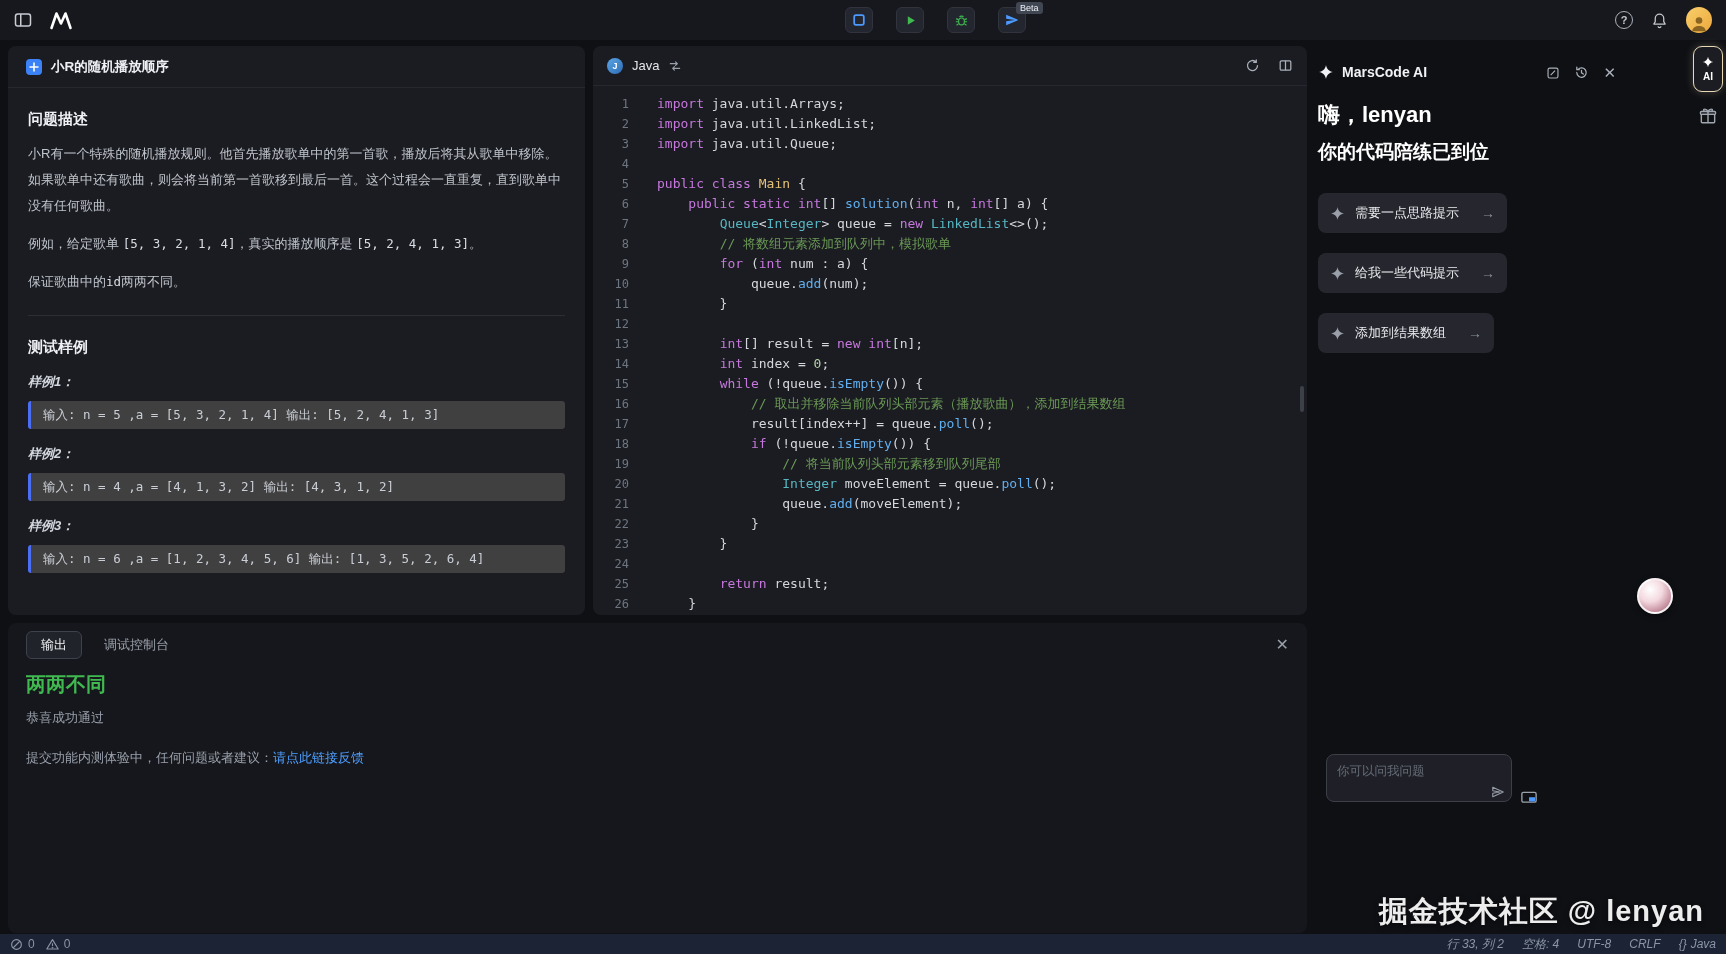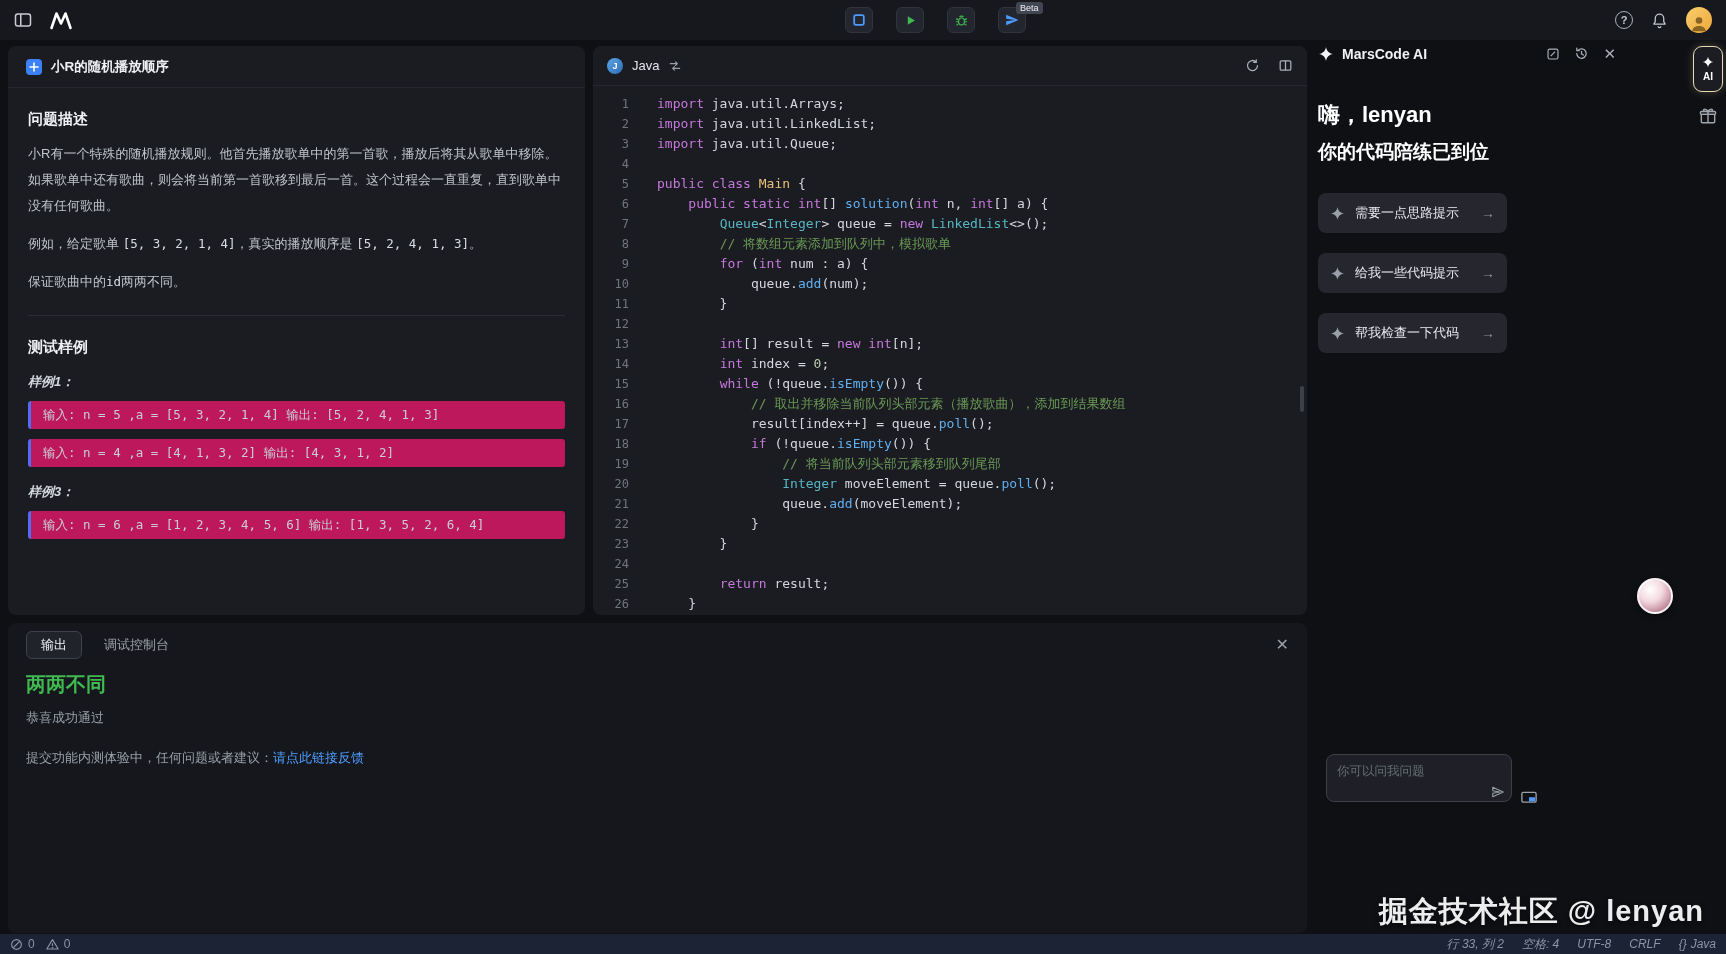--- a/index.html
+++ b/index.html
@@ -35,21 +35,21 @@
                 border-radius:8px; overflow:hidden; }
   .lp-header { height:42px; display:flex; align-items:center; gap:9px; padding:17px 18px; border-bottom:1px solid #26272f; }
   .lp-icon { width:16px; height:16px; border-radius:4px; background:#3b82f6; flex:none; }
   .lp-title { font-size:13.5px; font-weight:700; color:#eef0f4; }
   .lp-body { padding:0 20px 20px; }
   .section-h { font-size:15px; font-weight:700; color:#eef0f4; margin-top:22px; }
   .desc { font-size:13px; line-height:26px; color:#bfc4cc; margin-top:12px; }
   .inline-code { font-family:"DejaVu Sans Mono","Liberation Mono",monospace; font-size:12.5px; color:#d8dce3; }
   .divider { border:none; border-top:1px solid #2c2d35; margin:20px 0 0; }
   .sample-label { font-size:13px; font-style:italic; font-weight:700; color:#d3d7de; margin-top:16px; }
-  .sample-block { background:#be185d; border-left:3px solid #4c6ef5; border-radius:3px; padding:5px 12px;
+  .sample-block { background:#404040; border-left:3px solid #4c6ef5; border-radius:3px; padding:5px 12px;
                   font-family:"DejaVu Sans Mono","Liberation Mono",monospace; font-size:12.5px; line-height:18px;
                   color:#c9cdd5; margin-top:10px; white-space:nowrap; overflow:hidden; }
 
   
   .editor-panel { position:absolute; left:593px; top:46px; width:714px; height:569px; background:#1b1c22;
                   border-radius:8px; overflow:hidden; }
   .ed-tabbar { height:40px; border-bottom:1px solid #26272f; display:flex; align-items:center; padding:0 14px; gap:9px; }
   .java-badge { width:16px; height:16px; border-radius:50%; background:linear-gradient(135deg,#5ba7e6,#2d6bb4);
                 color:#fff; font-size:9px; font-weight:700; display:flex; align-items:center; justify-content:center; }
   .ed-tab-label { font-size:13px; color:#e3e6eb; }
@@ -70,21 +70,21 @@
   .tab-debug { margin-left:22px; font-size:13px; color:#9aa0aa; cursor:pointer; }
   .cs-close { margin-left:auto; color:#9aa0aa; font-size:16px; line-height:16px; cursor:pointer; }
   .cs-body { padding:0 18px; }
   .result-title { color:#3fb950; font-size:20px; font-weight:600; margin-top:4px; }
   .result-sub { color:#99a0ab; font-size:13px; margin-top:11px; }
   .feedback { color:#99a0ab; font-size:13px; margin-top:22px; }
   .feedback-link { color:#4d9eff; cursor:pointer; text-decoration:none; }
 
   
   .ai-panel { position:absolute; left:1318px; top:46px; width:298px; height:887px; }
-  .ai-header { height:34px; display:flex; align-items:flex-start; gap:8px; }
+  .ai-header { height:34px; display:flex; align-items:flex-end; gap:8px; }
   .ai-title { font-size:14px; font-weight:700; color:#f0f2f6; }
   .ai-hicons { margin-left:auto; display:flex; align-items:center; gap:14px; }
   .ai-close { color:#aab0ba; font-size:15px; line-height:14px; cursor:pointer; }
   .greet1 { font-size:22px; font-weight:700; color:#ffffff; margin-top:20px; }
   .greet2 { font-size:19px; font-weight:700; color:#ffffff; margin-top:9px; }
   .chips { margin-top:28px; display:flex; flex-direction:column; align-items:flex-start; gap:20px; }
   .chip { display:inline-flex; align-items:center; height:40px; background:#26272e; border-radius:8px;
           padding:0 12px; gap:10px; cursor:pointer; }
   .chip .lbl { font-size:13px; color:#e9ebef; }
   .chip .arr { color:#8a919c; font-size:14px; margin-left:12px; }
@@ -200,20 +200,21 @@
     <p class="desc"><span>例如，给定歌单 </span><span class="inline-code">[5, 3, 2, 1, 4]</span><span>，真实的播放顺序是 </span><span class="inline-code">[5, 2, 4, 1, 3]</span><span>。</span></p>
     <p class="desc"><span>保证歌曲中的</span><span class="inline-code">id</span><span>两两不同。</span></p>
     <hr class="divider">
     <h2 class="section-h">测试样例</h2>
 
     <div>
       <div class="sample-label">样例1：</div>
       <div class="sample-block">输入: n = 5 ,a = [5, 3, 2, 1, 4] 输出: [5, 2, 4, 1, 3]</div>
     </div>
     <div>
+      <div class="sample-label">样例2：</div>
       <div class="sample-block">输入: n = 4 ,a = [4, 1, 3, 2] 输出: [4, 3, 1, 2]</div>
     </div>
     <div>
       <div class="sample-label">样例3：</div>
       <div class="sample-block">输入: n = 6 ,a = [1, 2, 3, 4, 5, 6] 输出: [1, 3, 5, 2, 6, 4]</div>
     </div>
   </div>
 </section>
 
 <section class="editor-panel">
@@ -322,21 +323,21 @@
       <svg width="15" height="15" fill="#9aa0aa">
           <use href="#spark"></use>
         </svg>
       <span class="lbl">给我一些代码提示</span>
       <span class="arr">→</span>
     </div>
     <div class="chip">
       <svg width="15" height="15" fill="#9aa0aa">
           <use href="#spark"></use>
         </svg>
-      <span class="lbl">帮我检查一下代码</span>
+      <span class="lbl">添加到结果数组</span>
       <span class="arr">→</span>
     </div>
   </div>
 
   <div class="ai-input-row">
     <span class="ai-input-wrap">
       <textarea class="ai-input" placeholder="你可以问我问题" style=""></textarea>
       <span class="send-icon">
         <svg width="14" height="14" viewBox="0 0 24 24" fill="none" stroke="#9aa0aa" stroke-width="1.8" stroke-linejoin="round">
           <path d="M3 20 L21 12 L3 4 L3 10 L15 12 L3 14 Z"></path>

